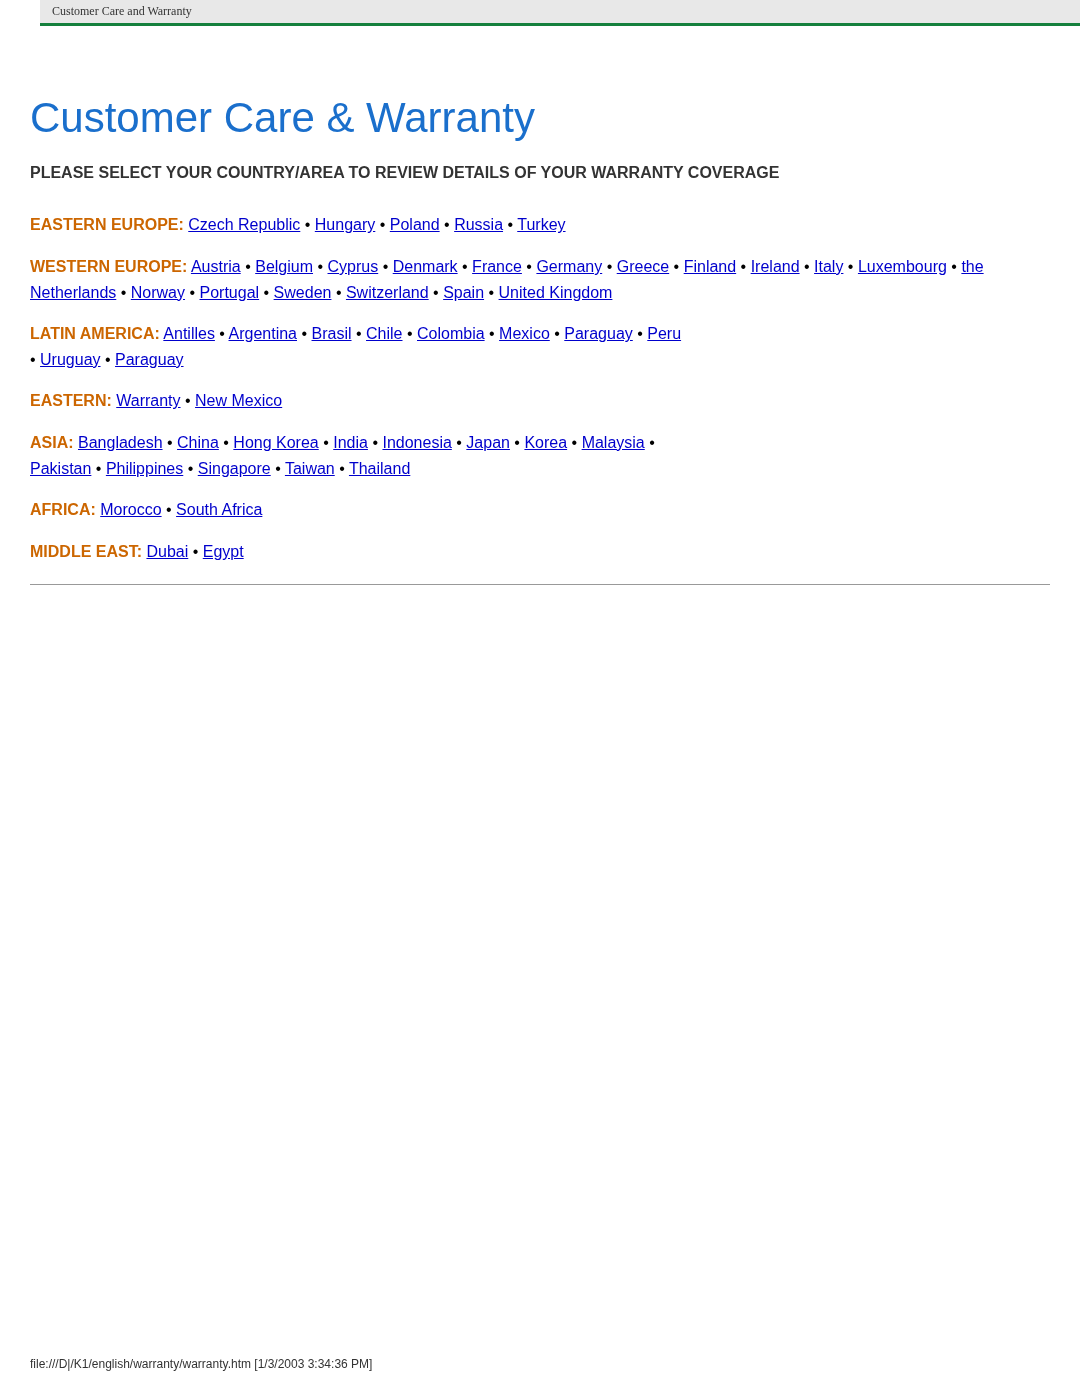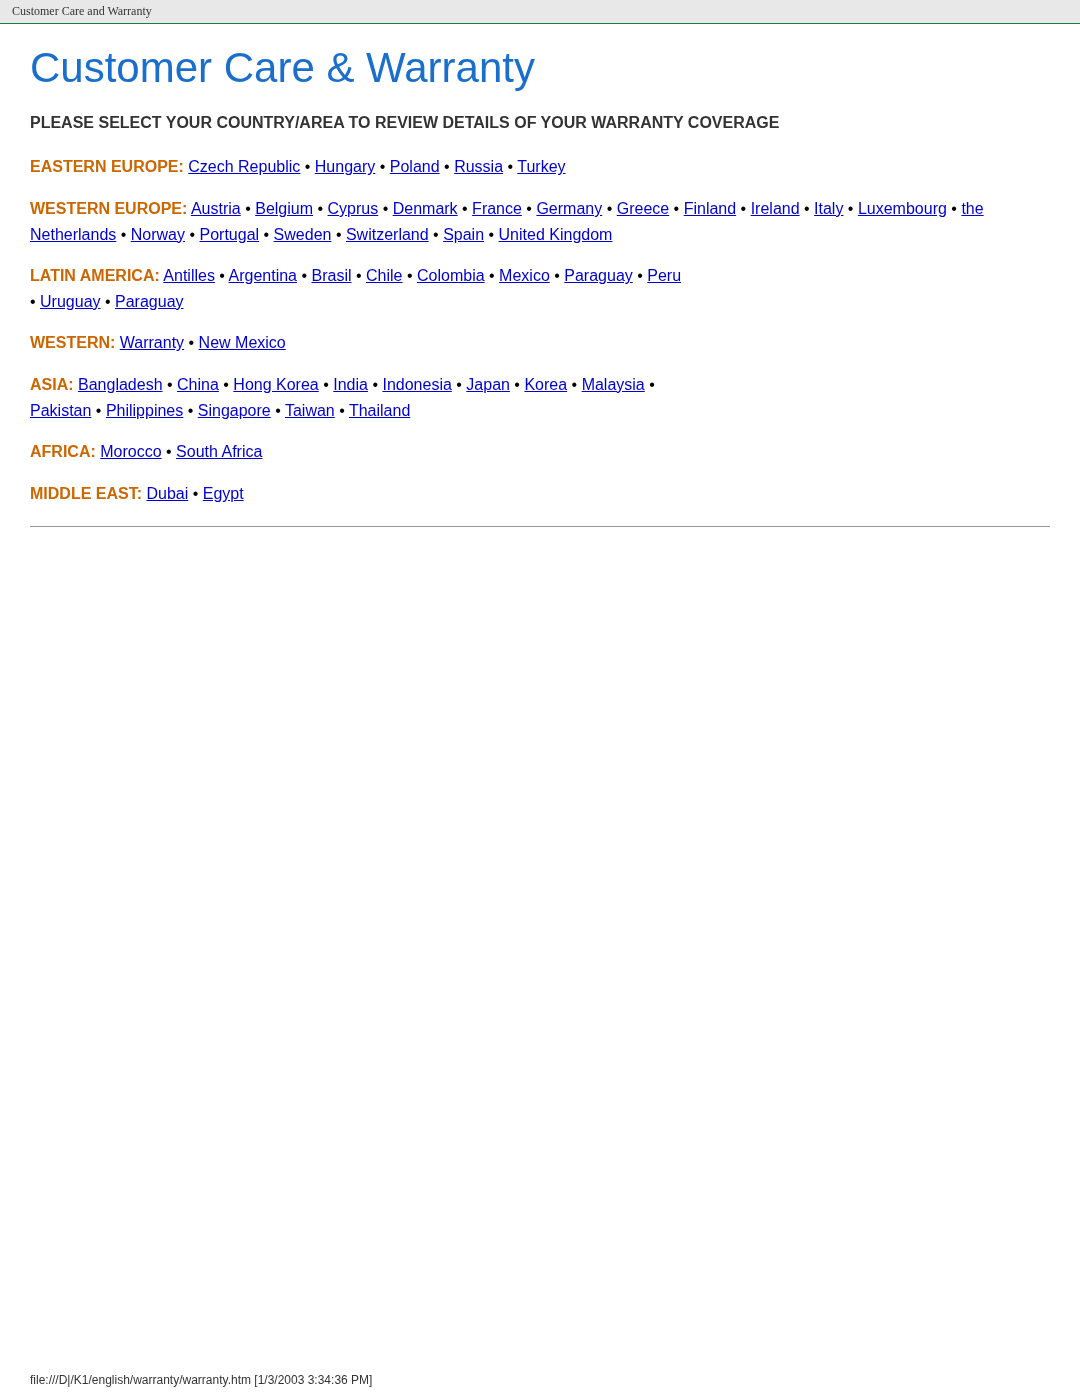--- a/index.html
+++ b/index.html
@@ -16,40 +16,42 @@
       width: 1080px;
       min-height: 1397px;
       position: relative;
     }
 
     .browser-tab {
       background: #e8e8e8;
       padding: 4px 12px;
       font-size: 12px;
       color: #333;
-      border-bottom: 1px solid #15803d;
+      border-bottom: 3px solid #15803d;
+      margin-left: 40px;
     }
 
     .content {
       padding: 20px 30px 60px 30px;
     }
 
     .page-title {
       font-size: 42px;
       color: #1a6fcc;
       font-weight: normal;
       margin-bottom: 20px;
       font-family: Arial, sans-serif;
+      margin-top: 48px;
     }
 
     .subtitle {
       font-size: 16px;
       font-weight: bold;
       color: #333333;
-      margin-bottom: 20px;
+      margin-bottom: 28px;
       line-height: 1.4;
       font-family: Arial, sans-serif;
     }
 
     .region-block {
       margin-bottom: 16px;
       font-size: 16px;
       line-height: 1.6;
       font-family: Arial, sans-serif;
     }
@@ -66,21 +68,21 @@
 
     .separator {
       border: none;
       border-top: 1px solid #999;
       margin-top: 20px;
       margin-bottom: 10px;
     }
 
     .footer {
       position: absolute;
-      bottom: 10px;
+      bottom: 26px;
       left: 30px;
       font-size: 12px;
       color: #333;
       font-family: Arial, sans-serif;
     }
   </style>
 </head>
 <body>
 
 <div class="browser-tab">
@@ -132,21 +134,21 @@
     <a href="#">Mexico</a> •
     <a href="#">Paraguay</a> •
     <a href="#">Peru</a>
     <br>
     • <a href="#">Uruguay</a> •
     <a href="#">Paraguay</a>
   </div>
 
 
   <div class="region-block">
-    <span class="region-label">WESTERN:</span>
+    <span class="region-label">EASTERN:</span>
     <a href="#">Warranty</a> •
     <a href="#">New Mexico</a>
   </div>
 
   <div class="region-block">
     <span class="region-label">ASIA:</span>
     <a href="#">Bangladesh</a> •
     <a href="#">China</a> •
     <a href="#">Hong Korea</a> •
     <a href="#">India</a> •

